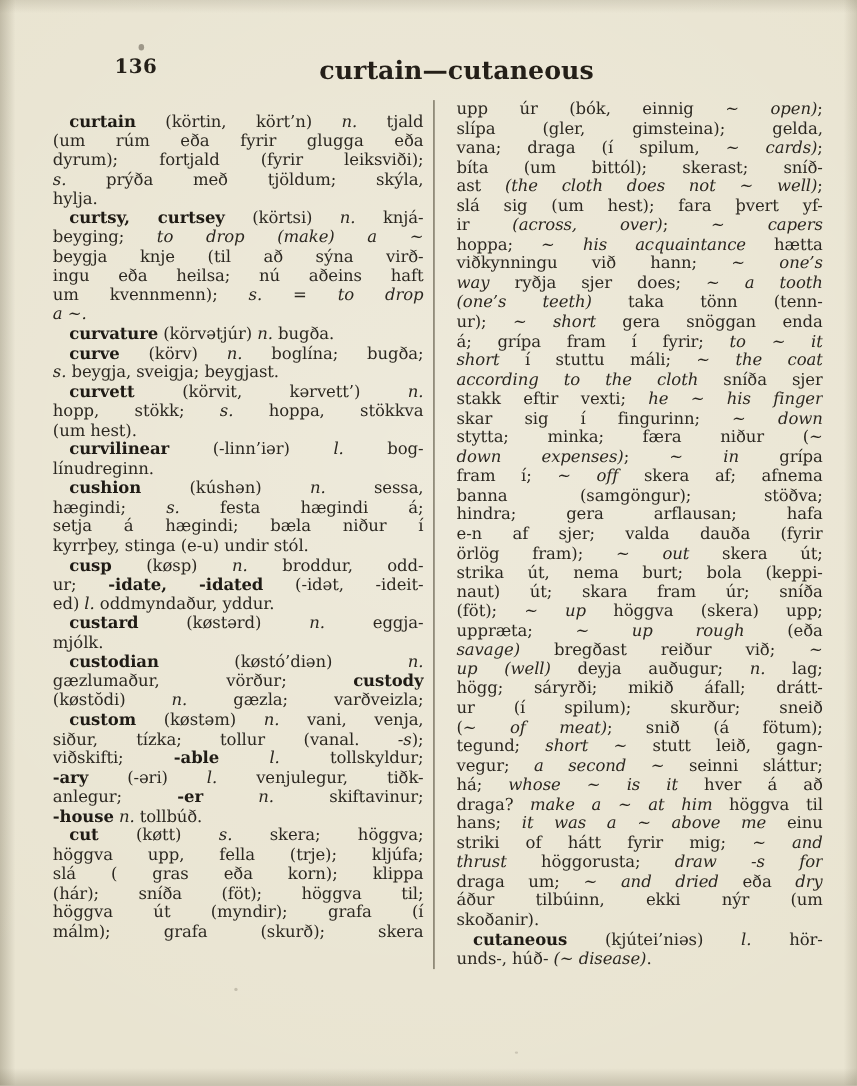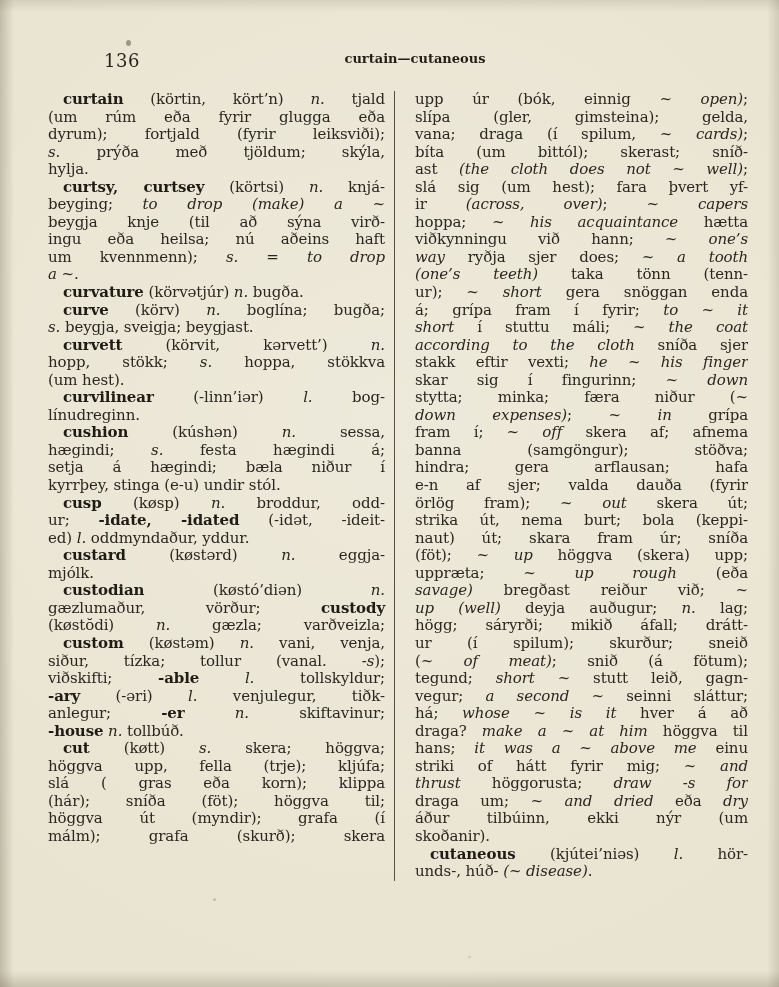--- a/index.html
+++ b/index.html
@@ -14,36 +14,36 @@
       radial-gradient(120% 95% at 50% 42%, rgba(255,255,255,0.22), rgba(0,0,0,0) 65%),
       linear-gradient(90deg, rgba(100,92,68,0.30) 0px, rgba(100,92,68,0) 14px),
       linear-gradient(270deg, rgba(100,92,68,0.20) 0px, rgba(100,92,68,0) 12px),
       linear-gradient(0deg, rgba(100,92,68,0.26) 0px, rgba(100,92,68,0) 16px),
       linear-gradient(180deg, rgba(100,92,68,0.16) 0px, rgba(100,92,68,0) 12px),
       #e9e4d1;
     color:#2b2720;
   }
   .pagenum{
     position:absolute;left:104px;top:50px;
-    font-size:18px;font-weight:400;letter-spacing:.5px;color:#241f18;
+    font-size:18px;font-weight:700;letter-spacing:.5px;color:#241f18;
   }
   .header-title{
     position:absolute;left:60px;top:51px;width:710px;
-    text-align:center;font-size:13px;font-weight:700;color:#241f18;
+    text-align:center;font-size:23px;font-weight:700;color:#241f18;
   }
   .columns{
     position:absolute;left:48px;top:91px;width:700px;height:790px;
     display:flex;box-sizing:border-box;
   }
   .col{
     box-sizing:border-box;overflow:hidden;
     font-size:15px;line-height:17.55px;
     letter-spacing:-0.1px;
   }
-  .col-left{width:346px;padding-right:9px;}
+  .col-left{width:346px;padding-right:9px;margin-top:11px;}
   .col-right{width:354px;border-left:1px solid #57503e;padding-left:20px;}
   .line{
     text-align:justify;text-align-last:justify;
     white-space:normal;height:17.55px;
   }
   .line.nj{text-align-last:left;}
   .line.ind{text-indent:15px;}
   .b{font-weight:700;color:#1f1b15;}
   .i{font-style:italic;}
   .speck{position:absolute;border-radius:50%;background:rgba(95,88,74,.55);}

